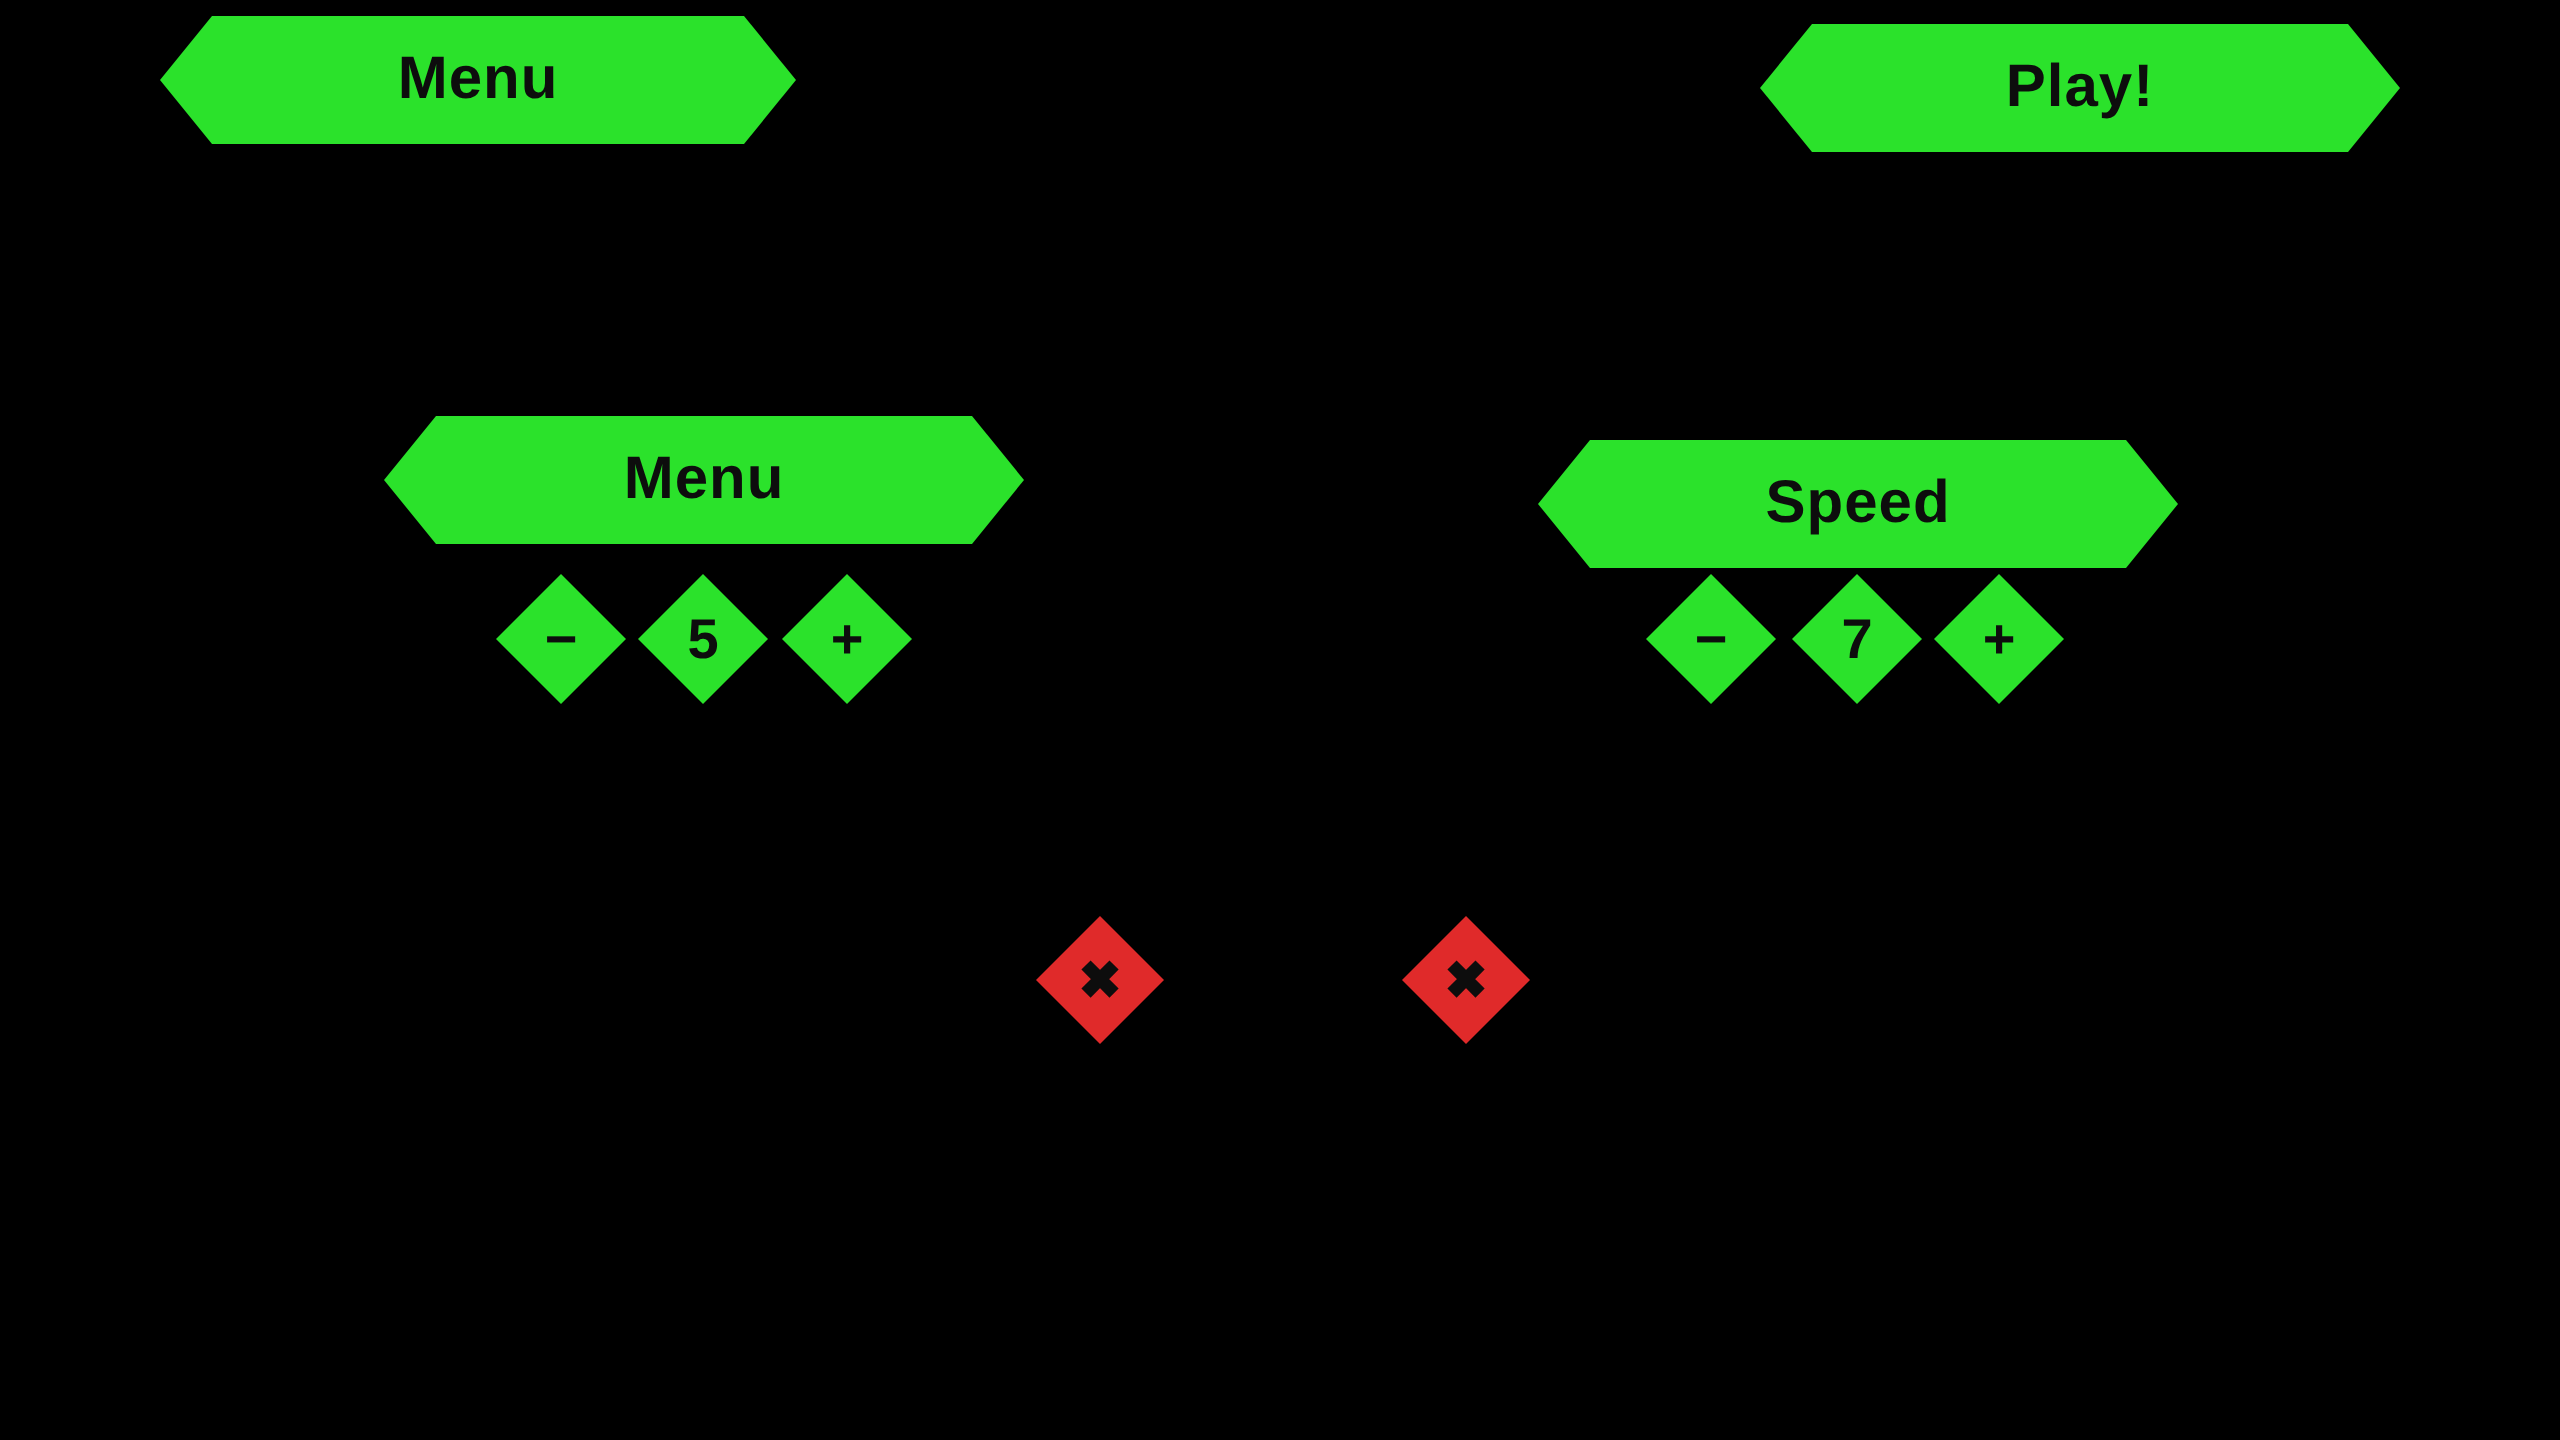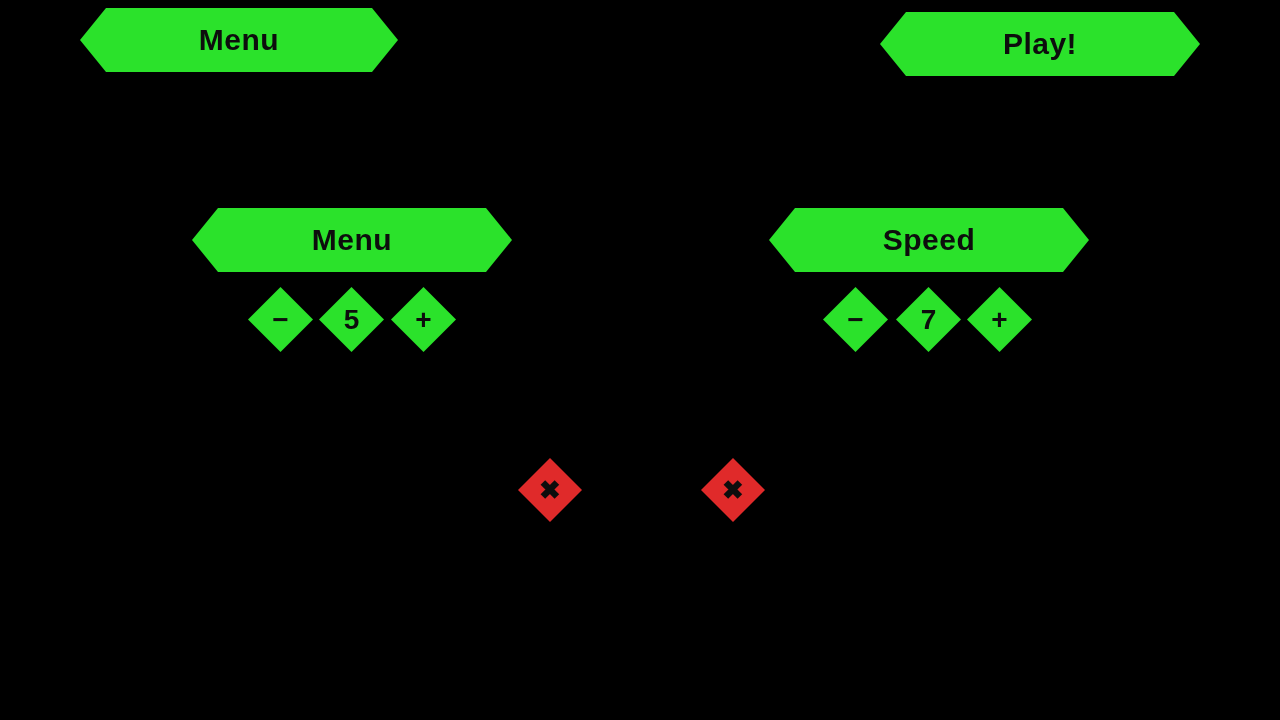--- a/index.html
+++ b/index.html
@@ -60,21 +60,21 @@
   <div class="hex clickable" style="left:880px; top:12px; width:320px;">Play!</div>
 
   <div class="hex" style="left:192px; top:208px; width:320px;">Menu</div>
 
   <div class="diamond clickable" style="left:248px; top:287px;">−</div>
 
   <div class="diamond" style="left:319px; top:287px;">5</div>
 
   <div class="diamond clickable" style="left:391px; top:287px;">+</div>
 
-  <div class="hex" style="left:769px; top:208px; width:320px;">Speed</div>
+  <div class="hex" style="left:769px; top:220px; width:320px;">Speed</div>
 
   <div class="diamond clickable" style="left:823px; top:287px;">−</div>
 
   <div class="diamond" style="left:896px; top:287px;">7</div>
 
   <div class="diamond clickable" style="left:967px; top:287px;">+</div>
 
 
   <div class="diamond red clickable" style="left:518px; top:458px;">
     <span>✖</span>

